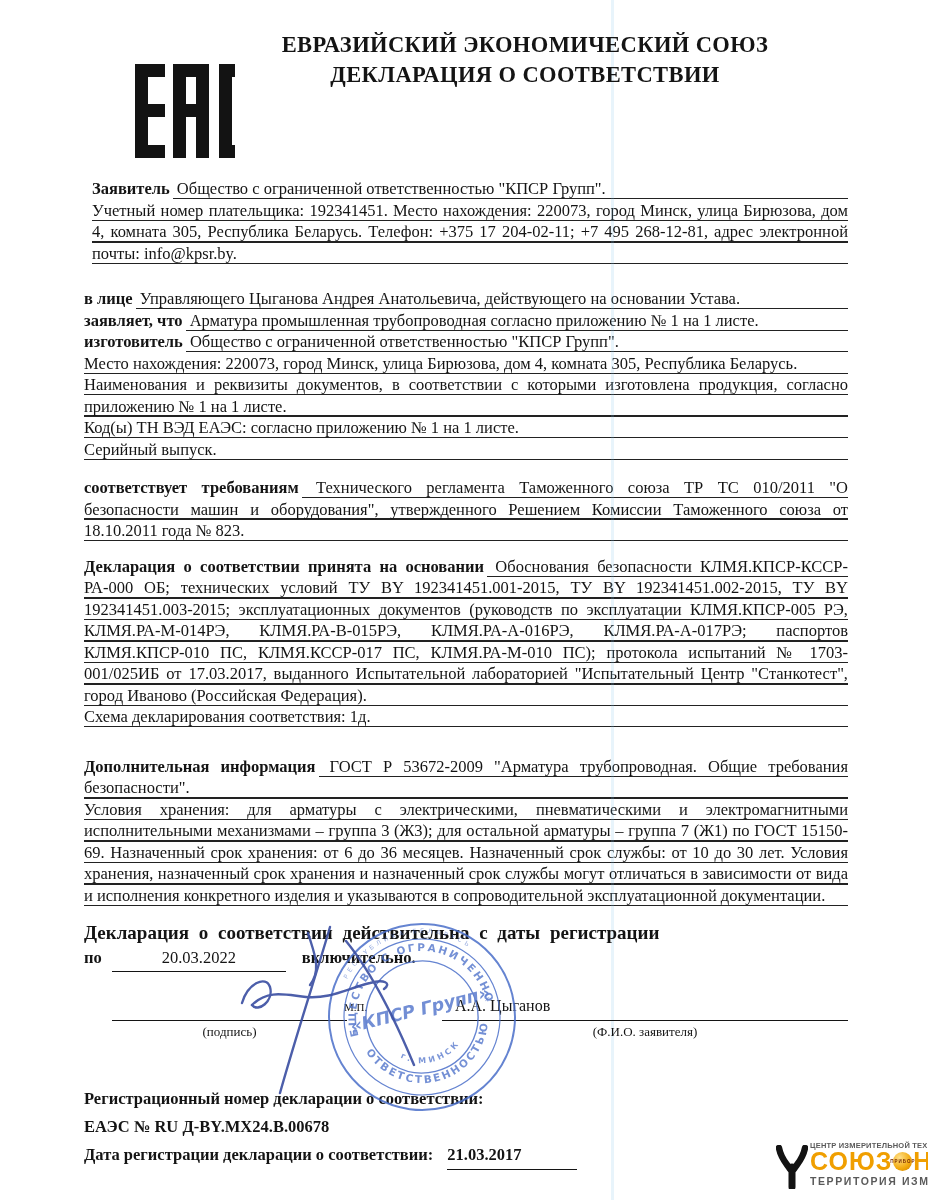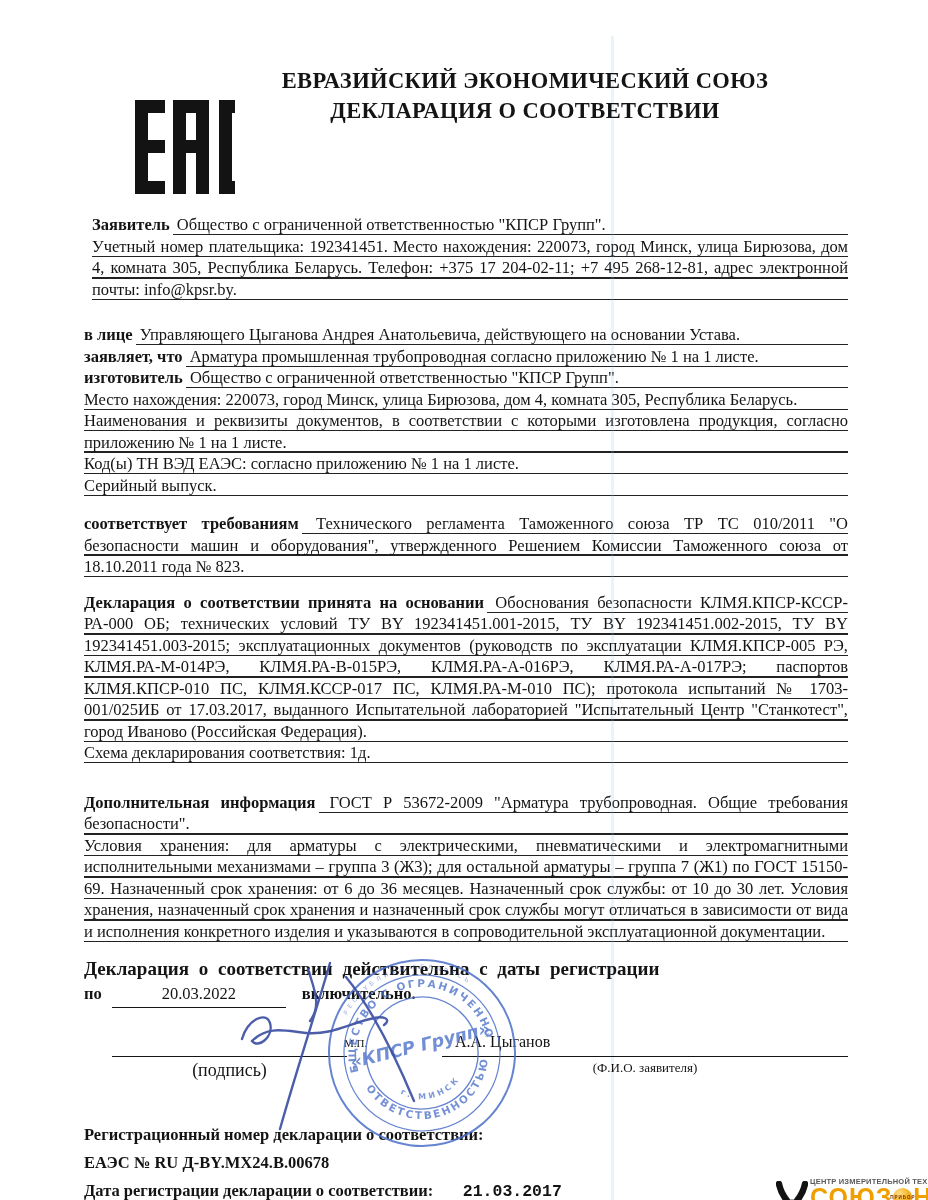--- a/index.html
+++ b/index.html
@@ -8,21 +8,21 @@
     font-family:"Liberation Serif", serif; color:#141414;
     position:relative; overflow:hidden;
   }
   .page { position:relative; width:928px; height:1200px; background:#fff; }
 
   
   .scanline { position:absolute; left:611px; top:0; width:3px; height:1200px;
               background:rgba(125,195,235,0.18); pointer-events:none; }
 
   
-  header { position:relative; padding-top:30px; height:128px;margin-top:36px; }
+  header { position:relative; padding-top:30px; height:128px; }
   .eac-logo { position:absolute; left:135px; top:64px; }
   .titles { margin-left:190px; width:670px; text-align:center;
             font-weight:bold; font-size:22.5px; line-height:30px; letter-spacing:.4px; }
 
   
   main { margin:20px 80px 0 84px; }
   .sec { margin-bottom:15px; }
   .sec-applicant   { margin-bottom:24px;margin-left:8px; }
   .sec-product     { margin-bottom:17px; }
   .sec-conform     { margin-bottom:14px; }
@@ -41,34 +41,34 @@
   
   .sig-area { position:relative; margin:0 80px 0 84px; height:150px; }
   .validity-head { font-weight:bold; font-size:19px; line-height:24px; word-spacing:5px; }
   .validity-row  { font-weight:bold; font-size:16.5px; line-height:26px; }
   .validity-date { display:inline-block; width:174px; text-align:center;
                    border-bottom:1.6px solid #141414; font-weight:normal; margin-left:10px; }
   .validity-suffix { margin-left:16px; }
 
   .sig-row { position:relative; height:60px; margin-top:28px; }
   .line-left  { position:absolute; left:28px;  top:20px; width:235px; border-top:1.6px solid #141414; }
-  .cap-left   { position:absolute; left:28px;  top:24px; width:235px; text-align:center; font-size:18px; }
+  .cap-left   { position:absolute; left:28px;  top:24px; width:235px; text-align:center; font-size:13px; }
   .mp         { position:absolute; left:260px; top:1px;  font-size:11px; }
   .line-right { position:absolute; left:358px; top:20px; width:406px; border-top:1.6px solid #141414; }
   .sig-name   { position:absolute; left:371px; top:-3px; width:406px; text-align:left; font-size:16px; }
   .cap-right  { position:absolute; left:358px; top:24px; width:406px; text-align:center; font-size:13px; }
 
   .stamp { position:absolute; left:242px; top:0px; width:192px; height:192px;
            transform:rotate(-14deg); opacity:.85; pointer-events:none; }
   .ink   { position:absolute; left:150px; top:4px; width:230px; height:172px; pointer-events:none; }
 
   
   .reg { margin:14px 80px 0 84px; font-weight:bold; font-size:16.5px; line-height:28px; }
-  .reg-date-value { display:inline-block; min-width:130px; text-align:center;
-                    border-bottom:1.6px solid #141414; margin-left:14px;font-family:Liberation Mono, monospace; }
+  .reg-date-value { display:inline-block; min-width:130px; text-align:left;
+                    border-bottom:1.6px solid #141414; margin-left:14px; }
 
   
   .etalon { position:absolute; left:776px; top:1141px; display:flex; align-items:flex-start;
             font-family:"Liberation Sans", sans-serif; }
   .et-fork { flex:0 0 auto; margin-top:4px; }
   .et-col  { margin-left:2px; }
   .et-top    { font-size:7.5px; font-weight:bold; color:#5a5a5a; letter-spacing:.2px; white-space:nowrap; }
   .et-name   { font-size:25px; font-weight:bold; color:#f09f00; line-height:23px;
                display:flex; align-items:center; letter-spacing:1px; }
   .et-medal  { width:19px; height:19px; border-radius:50%;

